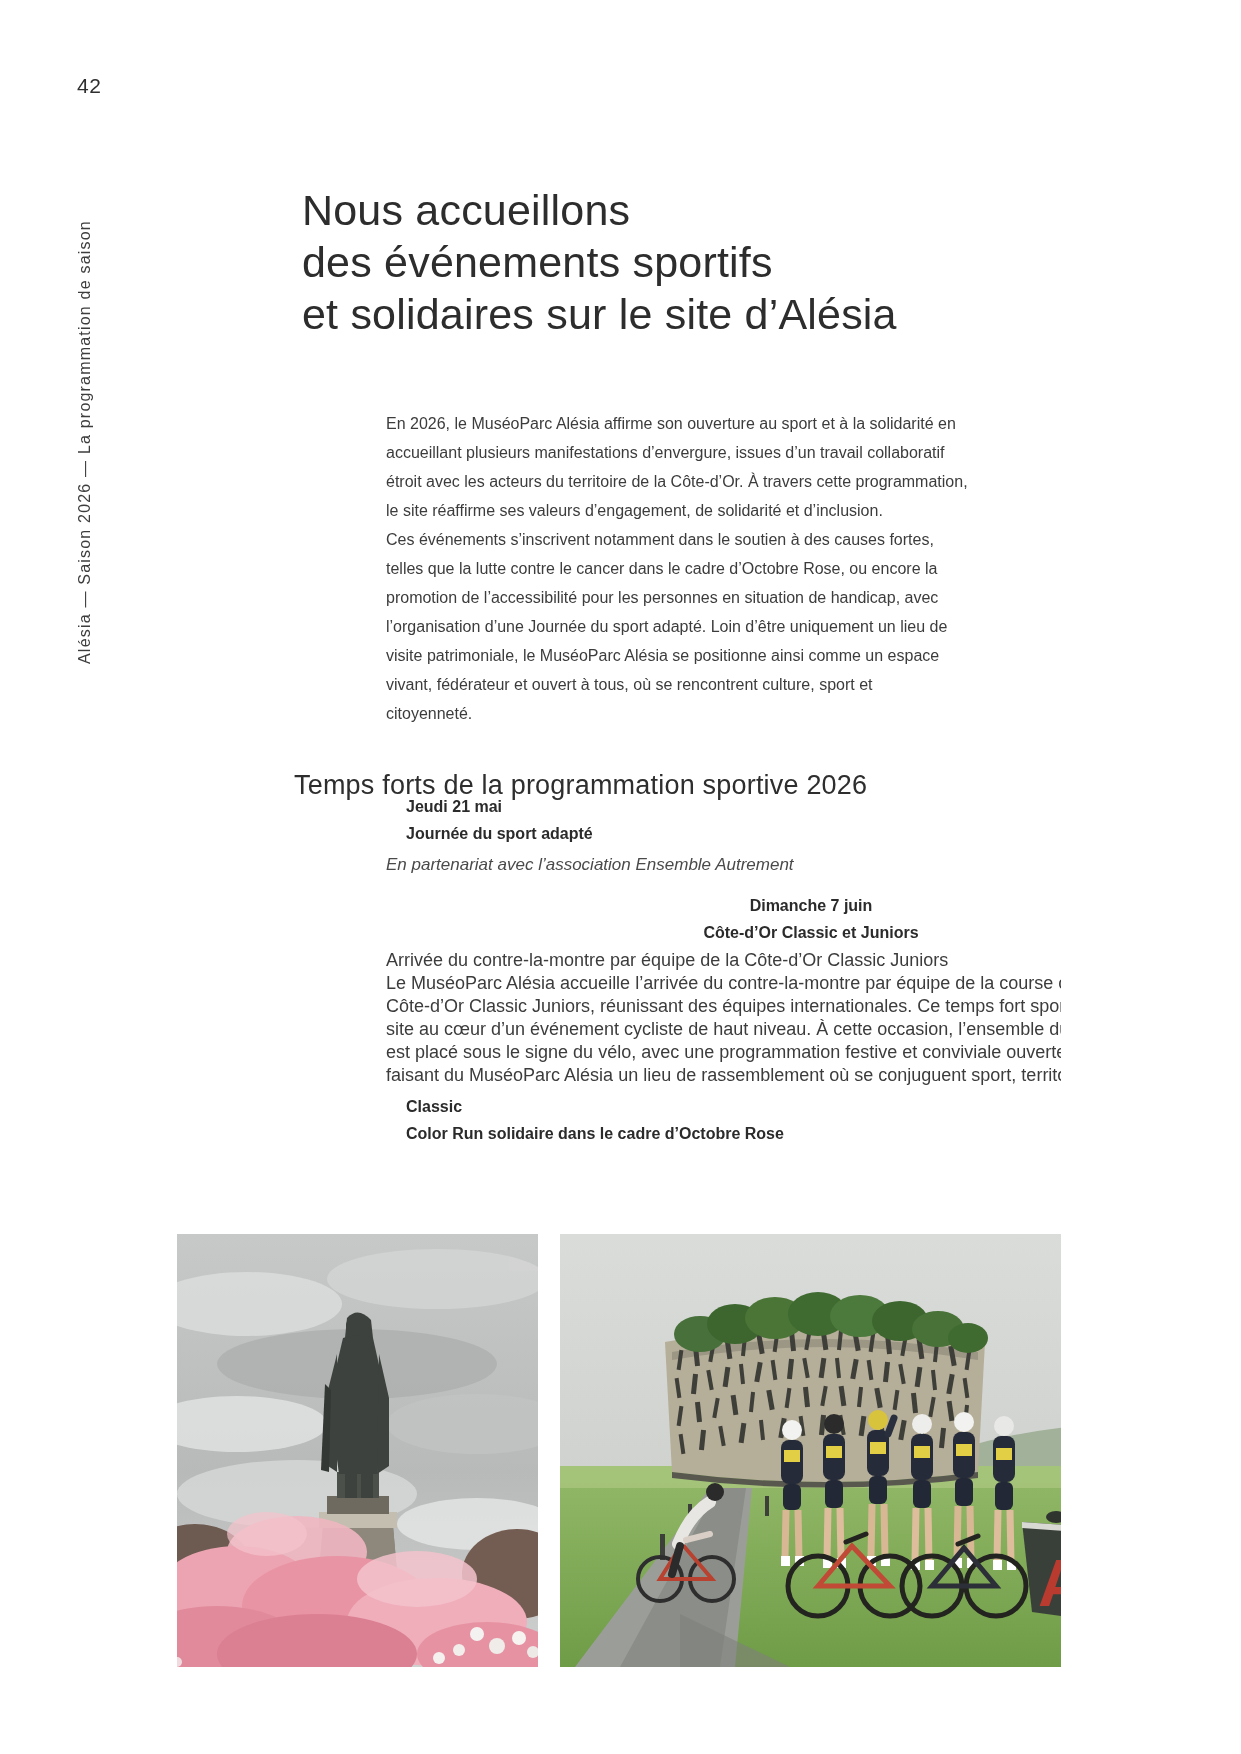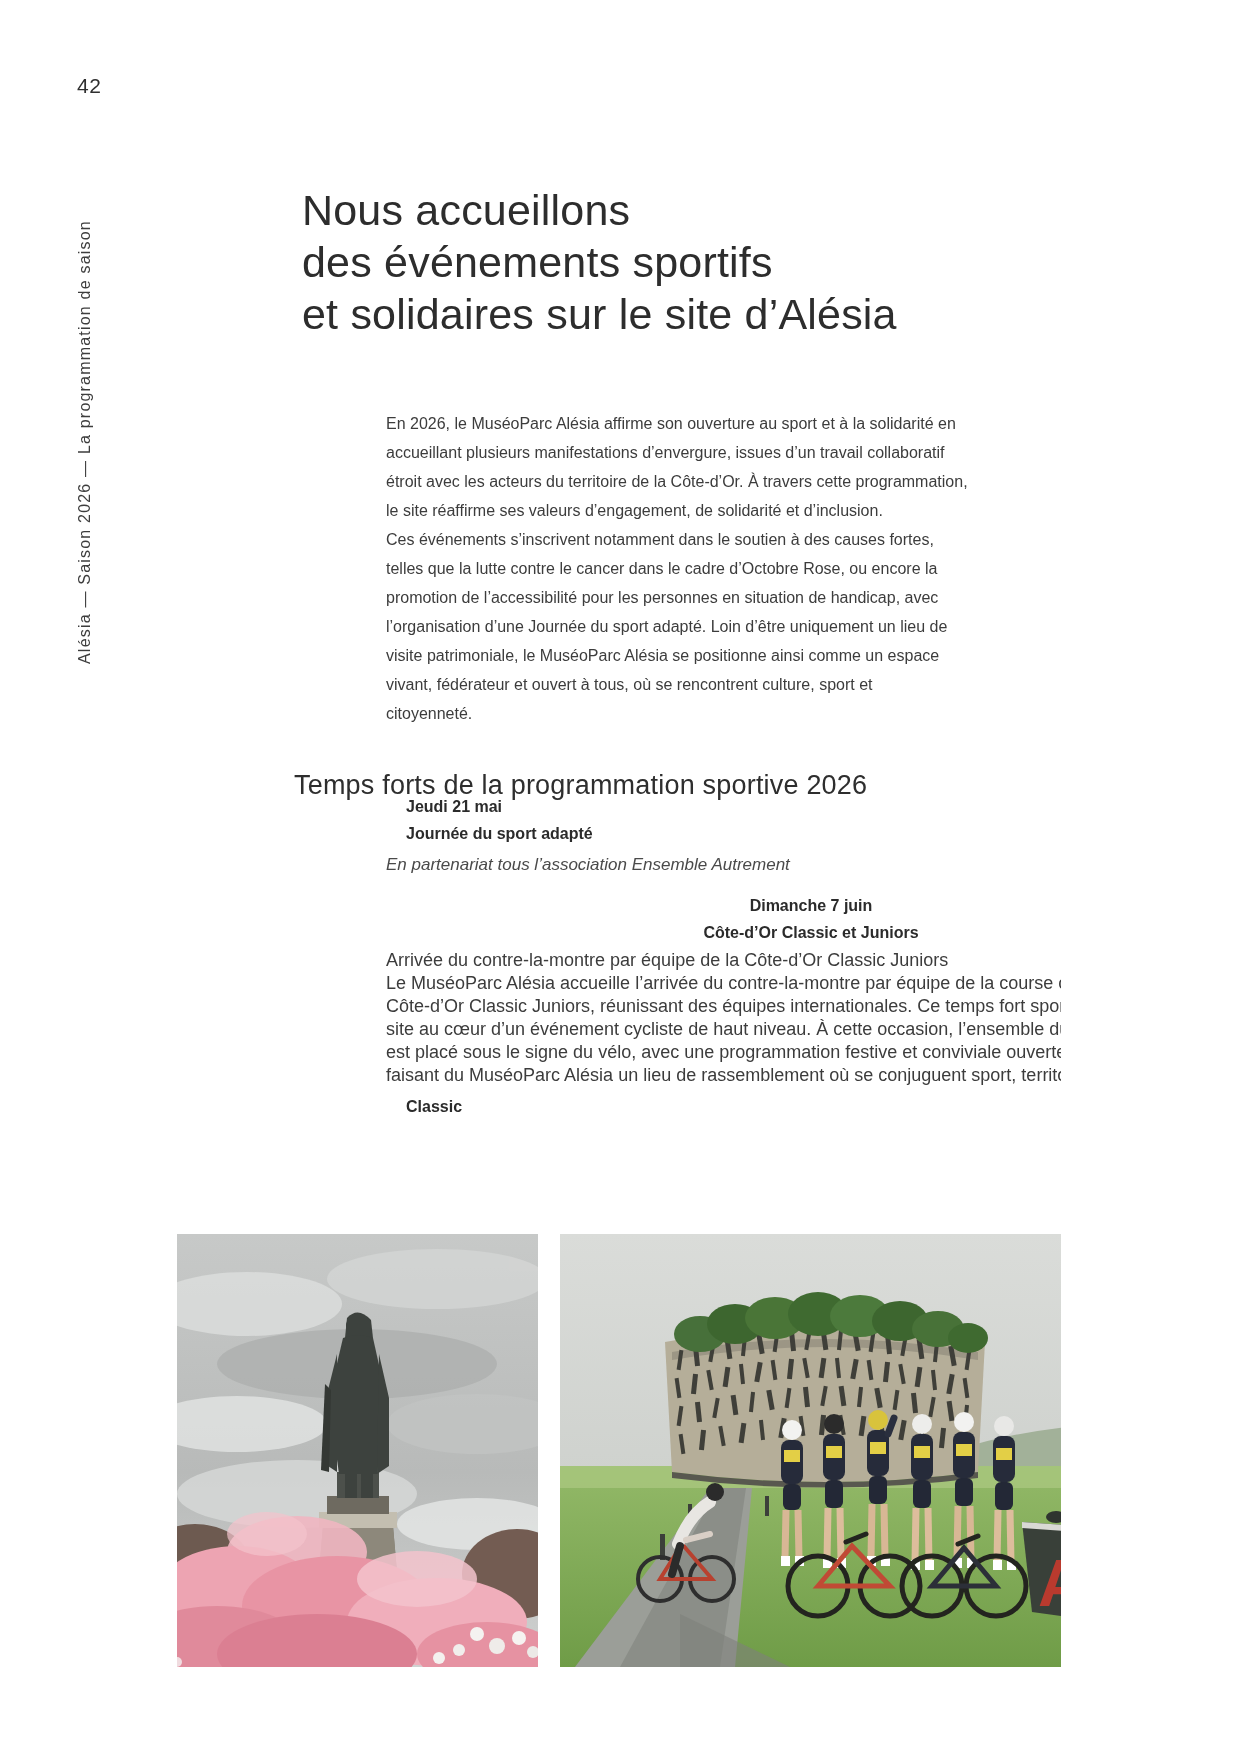--- a/index.html
+++ b/index.html
@@ -81,35 +81,36 @@
 visite patrimoniale, le MuséoParc Alésia se positionne ainsi comme un espace
 vivant, fédérateur et ouvert à tous, où se rencontrent culture, sport et
 citoyenneté.</div>
 
   <h2 id="section-title" class="abs" style="margin:0">Temps forts de la programmation sportive 2026</h2>
 
   <div id="event1-head" class="abs event-head">
     <div>Jeudi 21 mai</div>
     <div>Journée du sport adapté</div>
   </div>
-  <div id="event1-note" class="abs">En partenariat tous l’association Ensemble Autrement</div>
+  <div id="event1-note" class="abs">En partenariat avec l’association Ensemble Autrement</div>
 
   <div id="event2-head" class="abs event-head">
     <div>Dimanche 7 juin</div>
     <div>Côte-d’Or Classic et Juniors</div>
   </div>
   <div id="event2-body" class="abs lines">Arrivée du contre-la-montre par équipe de la Côte-d’Or Classic Juniors
 Le MuséoParc Alésia accueille l’arrivée du contre-la-montre par équipe de la course cycliste
 Côte-d’Or Classic Juniors, réunissant des équipes internationales. Ce temps fort sportif inscrit le
 site au cœur d’un événement cycliste de haut niveau. À cette occasion, l’ensemble du week-end
 est placé sous le signe du vélo, avec une programmation festive et conviviale ouverte à tous,
 faisant du MuséoParc Alésia un lieu de rassemblement où se conjuguent sport, territoire et partage.</div>
 
   <div id="event3-head" class="abs event-head">
     <div>Classic</div>
+    <div>Color Run solidaire dans le cadre d’Octobre Rose</div>
   </div>
 
   <div id="photo-left" class="abs">
     <svg viewBox="0 0 361 433" preserveAspectRatio="none">
       <defs>
         <linearGradient id="skyL" x1="0" y1="0" x2="0" y2="1">
           <stop offset="0" stop-color="#c7c9c8"></stop>
           <stop offset="0.55" stop-color="#b8bab9"></stop>
           <stop offset="1" stop-color="#cfd1d0"></stop>
         </linearGradient>

